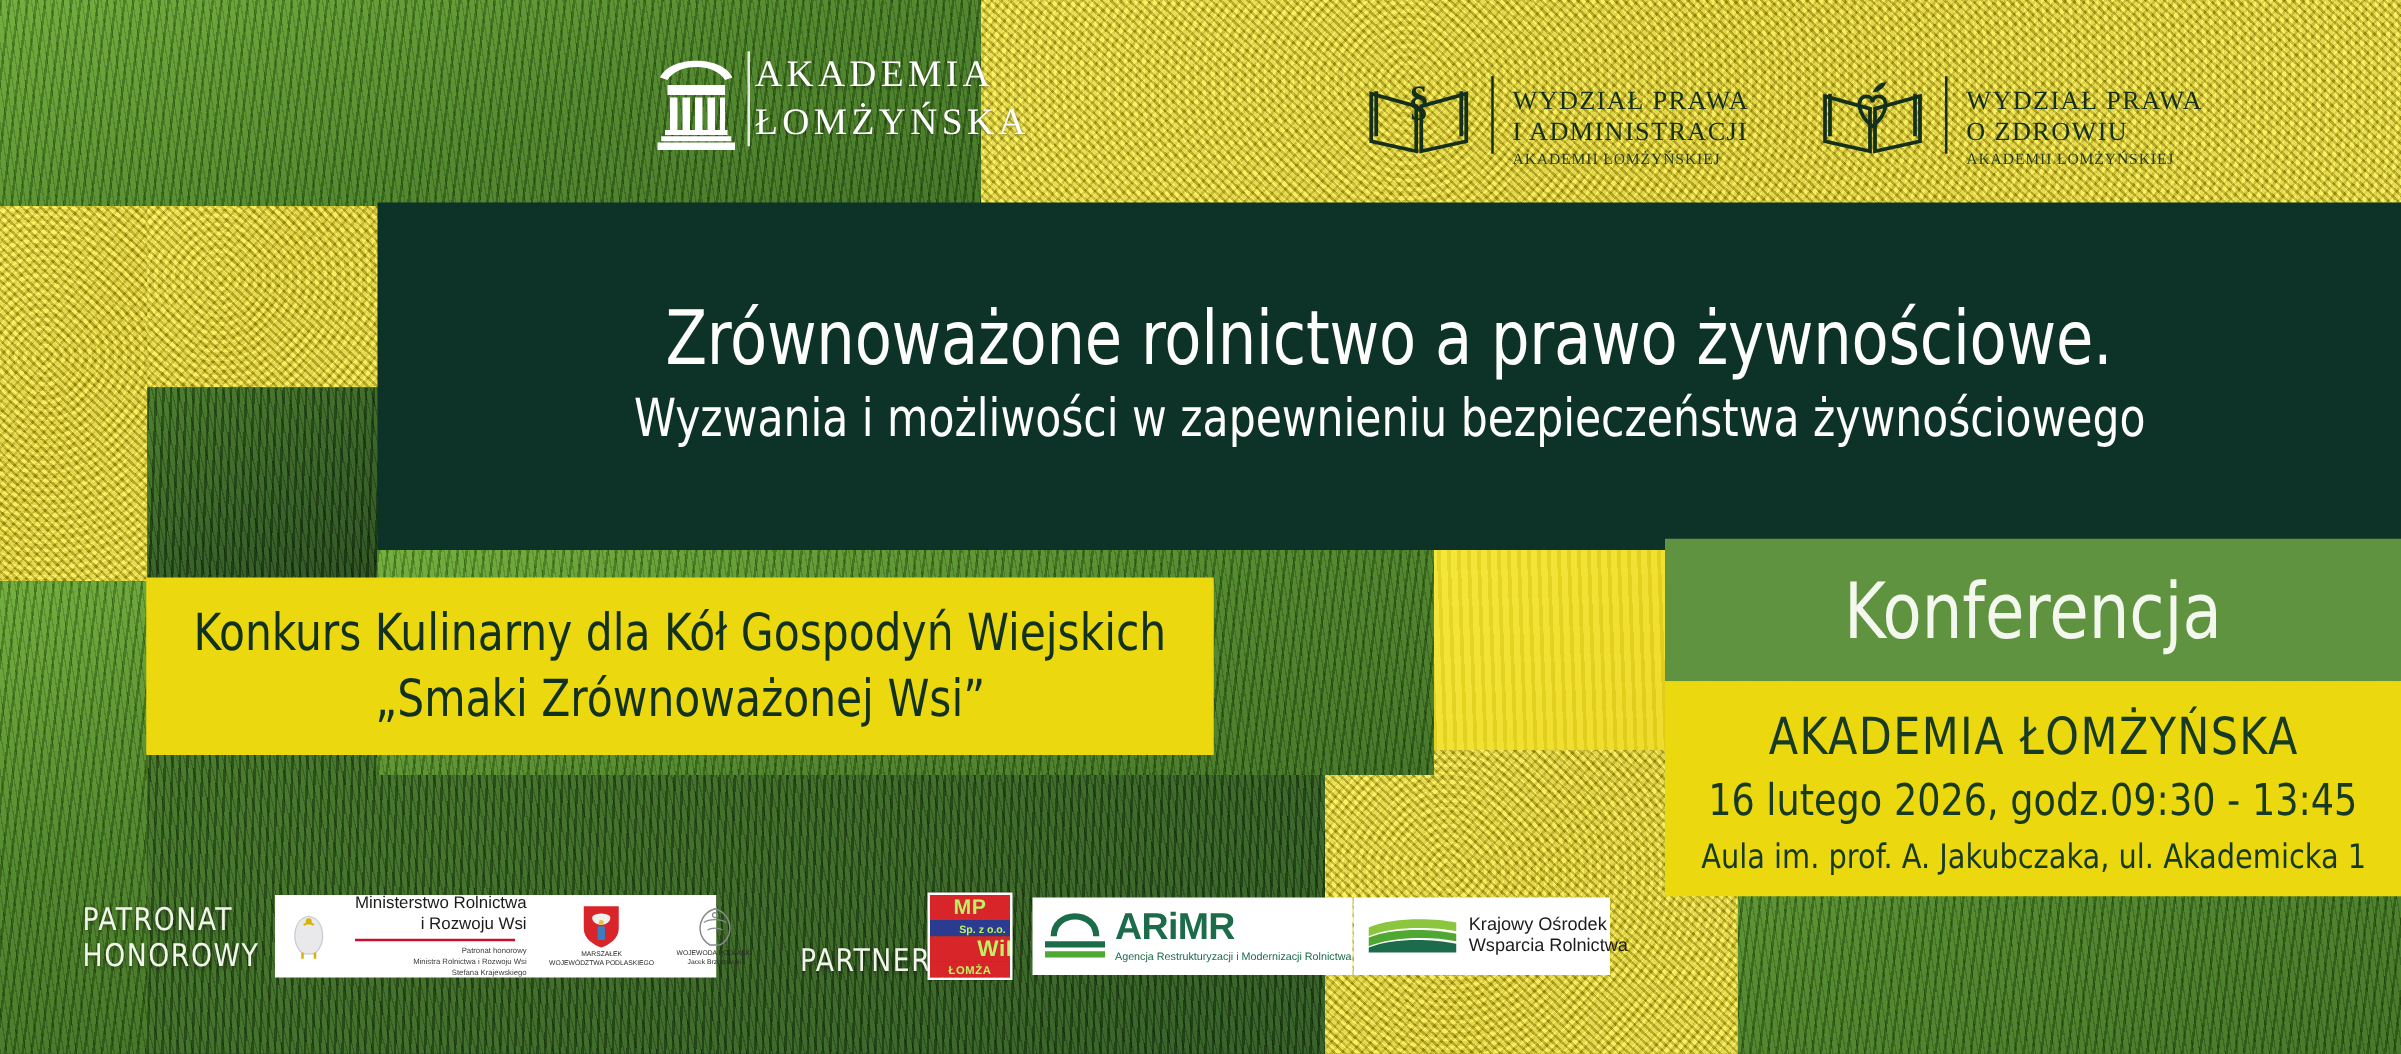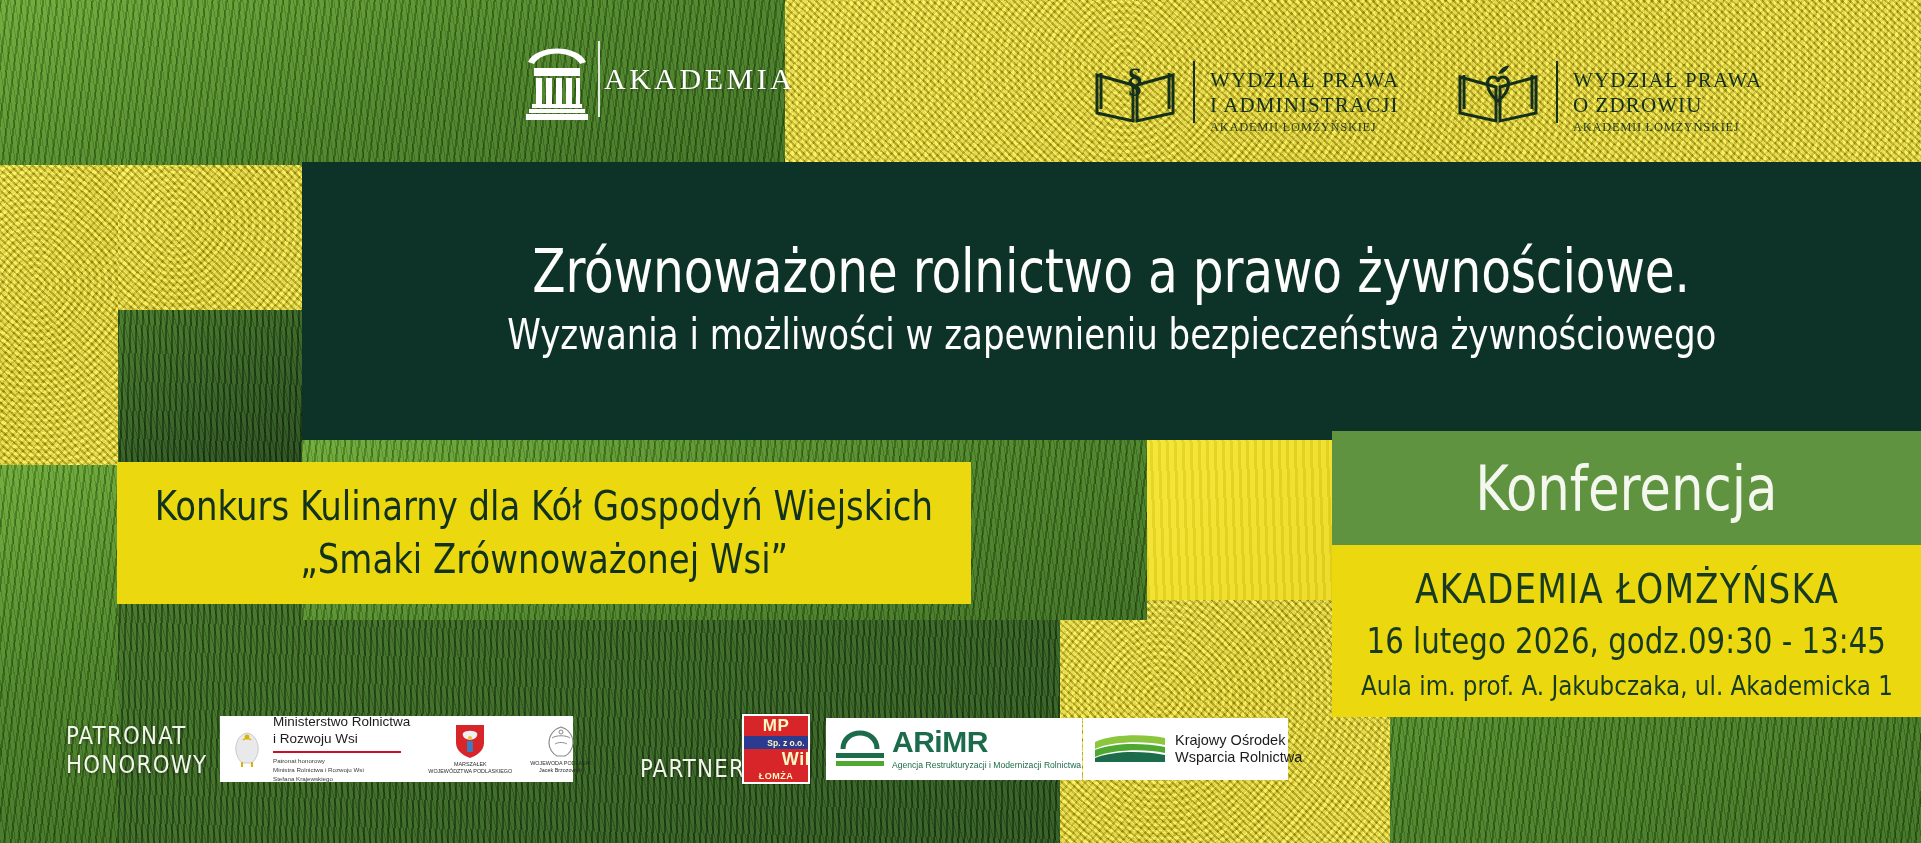--- a/index.html
+++ b/index.html
@@ -175,34 +175,34 @@
     transform: scaleX(.95); transform-origin: left center;
   }
 
   .white-card { position: absolute; background: #ffffff; z-index: 4; }
   .card-min  { left: 220px;  top: 716px; width: 353px; height: 66px; display: flex; align-items: center; }
   .card-mp   { left: 742px;  top: 714px; width: 68px;  height: 70px; background: transparent; }
   .card-arimr{ left: 826px;  top: 718px; width: 256px; height: 62px; display: flex; align-items: center; }
   .card-kowr { left: 1083px; top: 718px; width: 205px; height: 62px; display: flex; align-items: center; }
 
   .min-eagle { width: 34px; height: 40px; margin-left: 10px; flex: 0 0 auto; }
-  .min-text { margin-left: 9px; flex: 0 0 auto; }
+  .min-text { margin-left: 20px; flex: 0 0 auto; text-align: right; }
   .min-title { font-size: 13.5px; color: #1b1b1b; line-height: 1.22; white-space: nowrap; }
   .min-rule { width: 128px; height: 2px; background: #c8102e; margin: 4px 0 4px 0; }
   .min-small { font-size: 6.2px; color: #3a3a3a; line-height: 1.45; white-space: nowrap; }
 
   .crest-wrap { display: flex; flex-direction: column; align-items: center; margin-left: 18px; }
   .crest-cap { font-size: 5.4px; color: #2a2a2a; text-align: center; line-height: 1.3; margin-top: 2px; white-space: nowrap; }
 
   .mp-logo {
     width: 68px; height: 70px; border: 2px solid #ffffff;
     display: flex; flex-direction: column; overflow: hidden;
     box-shadow: 0 0 0 1px rgba(0,0,0,.15);
   }
-  .mp-row { display: flex; align-items: center; justify-content: center; color: #fef9c3; font-weight: bold; }
+  .mp-row { display: flex; align-items: center; justify-content: center; color: #bef264; font-weight: bold; }
   .mp-red  { background: #d8252a; }
   .mp-blue { background: #2b3b8f; }
   .mp-r1 { height: 22px; font-size: 17px; letter-spacing: .5px; }
   .mp-r2 { height: 14px; font-size: 8.5px; padding-left: 20px; }
   .mp-r3 { height: 20px; font-size: 18px; letter-spacing: .5px; padding-left: 48px; }
   .mp-r4 { height: 14px; font-size: 9px; letter-spacing: .5px; }
 
   .arimr-mark { width: 52px; height: 38px; margin-left: 8px; flex: 0 0 auto; }
   .arimr-txt { margin-left: 6px; }
   .arimr-name { font-size: 30px; font-weight: bold; color: #1c6b4a; line-height: .95; letter-spacing: -.5px; }
@@ -241,20 +241,21 @@
         <rect x="36" y="42" width="6" height="26" fill="#ffffff"></rect>
         <rect x="46" y="42" width="6" height="26" fill="#ffffff"></rect>
         <rect x="56" y="42" width="4" height="26" fill="#ffffff"></rect>
         <rect x="12" y="68" width="50" height="4" fill="#ffffff"></rect>
         <rect x="9" y="73" width="56" height="4" fill="#ffffff"></rect>
         <rect x="6" y="78" width="62" height="6" fill="#ffffff"></rect>
       </svg>
       <div class="divider"></div>
       <div class="wordmark">
         <div>AKADEMIA</div>
+        <div>ŁOMŻYŃSKA</div>
       </div>
     </div>
 
     <div class="logo-fac wpa">
       <svg class="mark" viewBox="0 0 86 66">
         <path d="M5 16 L5 54 L41 62 L41 26 Z" fill="none" stroke="#14301d" stroke-width="3"></path>
         <path d="M81 16 L81 54 L45 62 L45 26 Z" fill="none" stroke="#14301d" stroke-width="3"></path>
         <path d="M9 14 L9 50" stroke="#14301d" stroke-width="3"></path>
         <path d="M77 14 L77 50" stroke="#14301d" stroke-width="3"></path>
         <text x="43" y="33" font-family="Liberation Serif, serif" font-size="34" font-weight="bold" fill="#14301d" text-anchor="middle">§</text>

